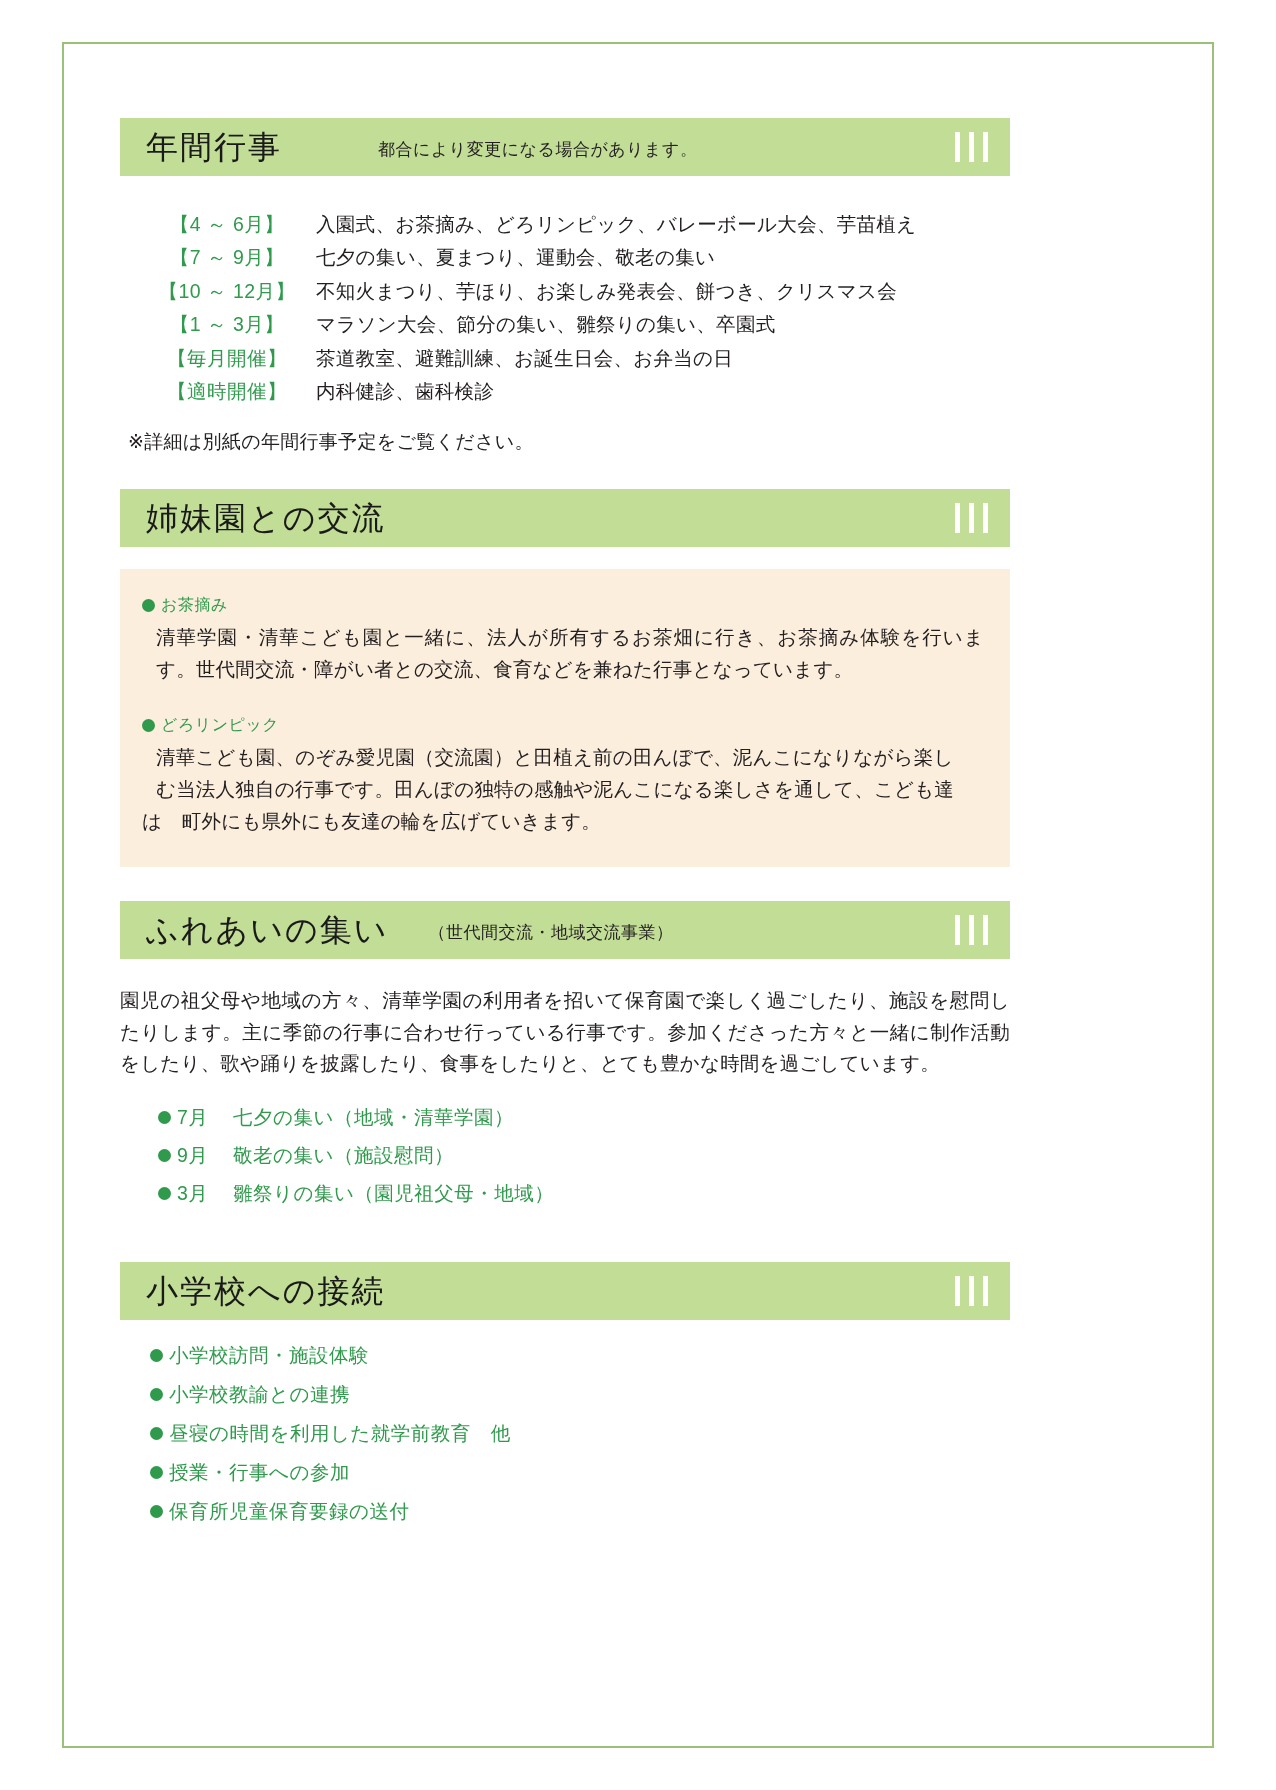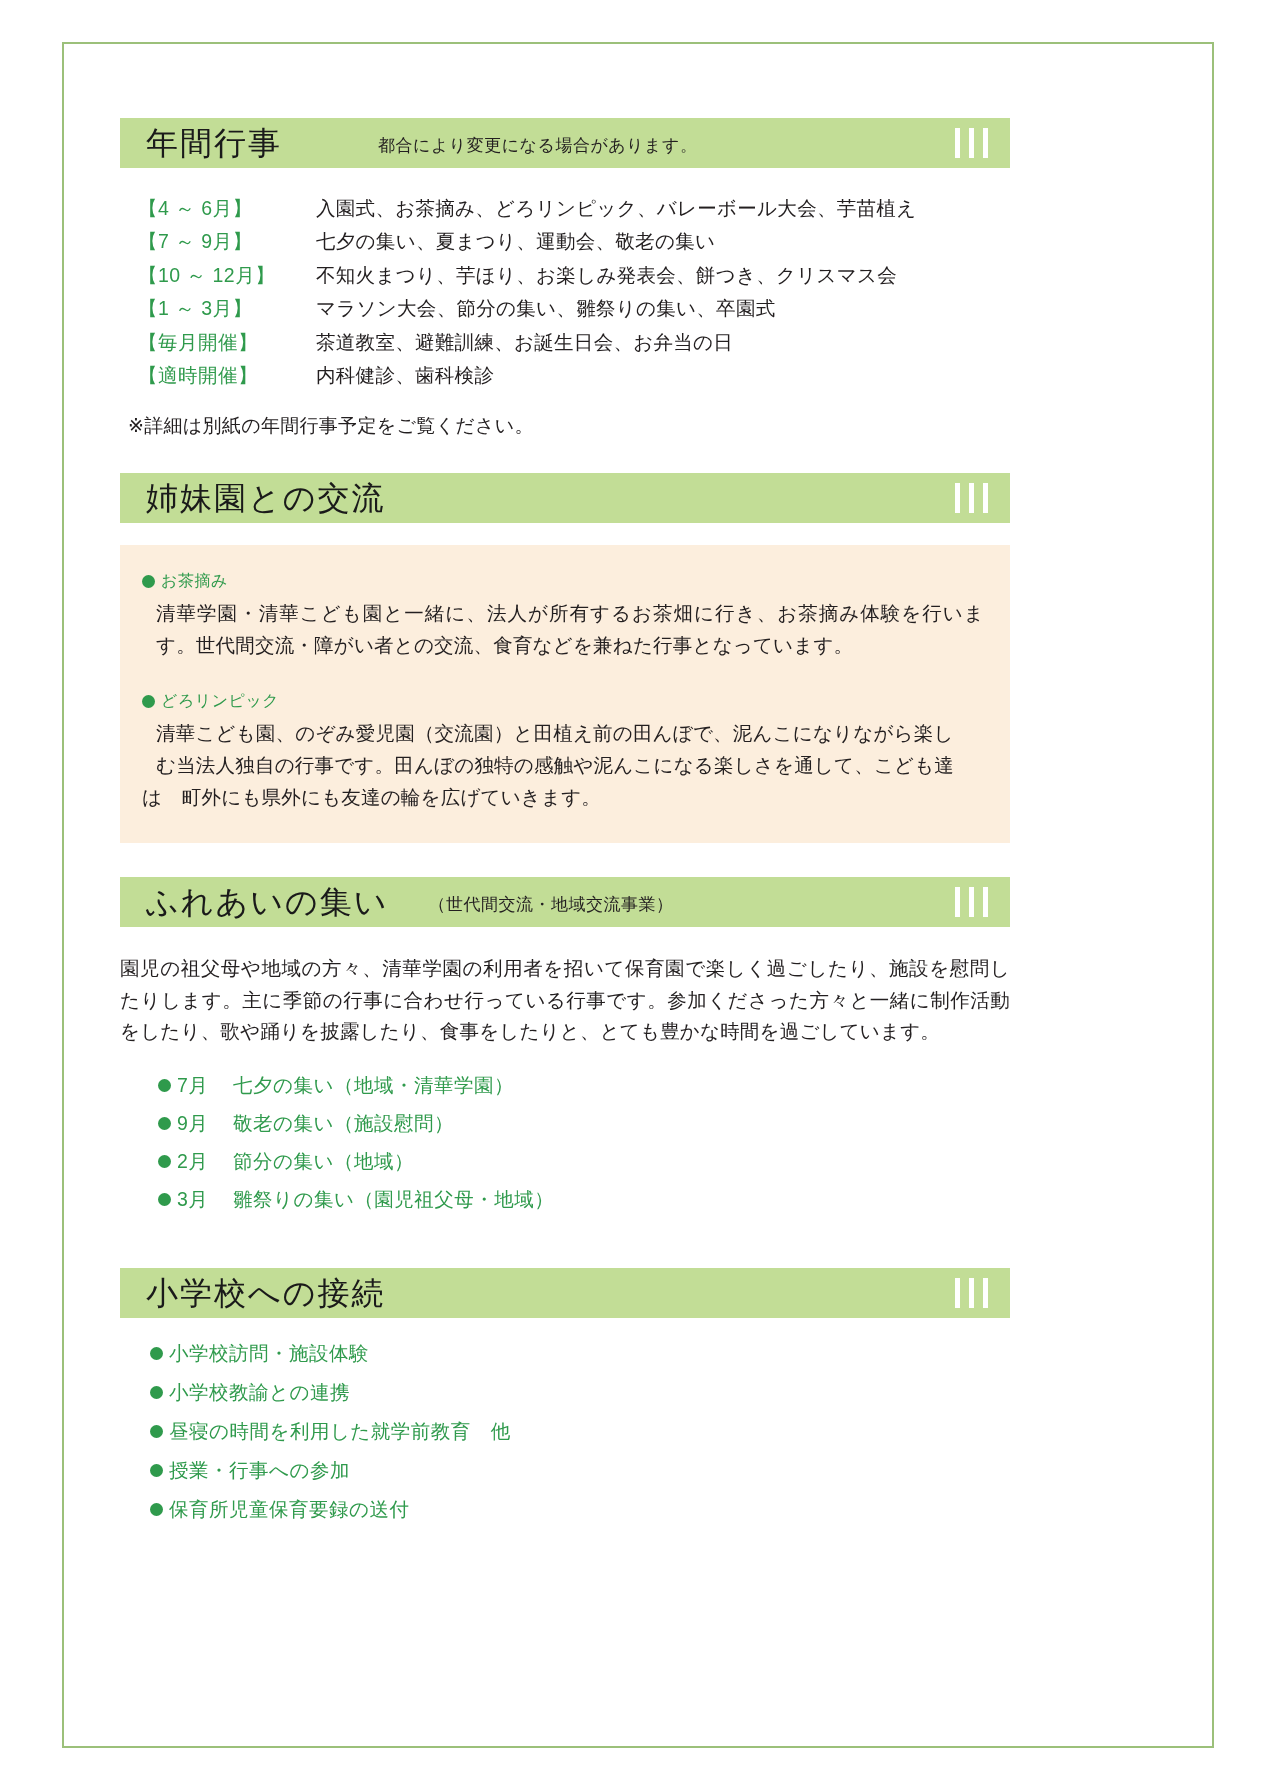--- a/index.html
+++ b/index.html
@@ -39,21 +39,21 @@
     position: absolute;
     left: 120px;
     top: 118px;
     width: 890px;
   }
 
   
   .band {
     position: relative;
     background: #c2dd96;
-    height: 50px;
+    height: 58px;
     display: flex;
     align-items: center;
     box-sizing: border-box;
     padding-left: 26px;
     margin-bottom: 0;
   }
   .band-title {
     font-size: 32px;
     letter-spacing: 2px;
     color: #1a1a1a;
@@ -78,22 +78,23 @@
   }
   .band-ticks i {
     display: block;
     width: 5px;
     height: 30px;
     background: #ffffff;
   }
 
   
   .schedule {
-    margin-top: 28px;
+    margin-top: 36px;
     margin-left: 18px;
+    text-align: center;
   }
   .sch-row {
     display: flex;
     align-items: baseline;
     margin-bottom: 9px;
     font-size: 19.5px;
     line-height: 1.25;
   }
   .sch-term {
     color: #2f9a4c;
@@ -299,25 +300,20 @@
         <span class="month">7月</span>
         <span>七夕の集い（地域・清華学園）</span>
       </div>
       <div class="glist-item">
         <span class="dot"></span>
         <span class="month">9月</span>
         <span>敬老の集い（施設慰問）</span>
       </div>
       <div class="glist-item">
         <span class="dot"></span>
-        <span class="month">2月</span>
-        <span>節分の集い（地域）</span>
-      </div>
-      <div class="glist-item">
-        <span class="dot"></span>
         <span class="month">3月</span>
         <span>雛祭りの集い（園児祖父母・地域）</span>
       </div>
     </div>
 
     <div class="spacer-44"></div>
 
     <div class="band">
       <span class="band-title">小学校への接続</span>
       <span class="band-ticks">

